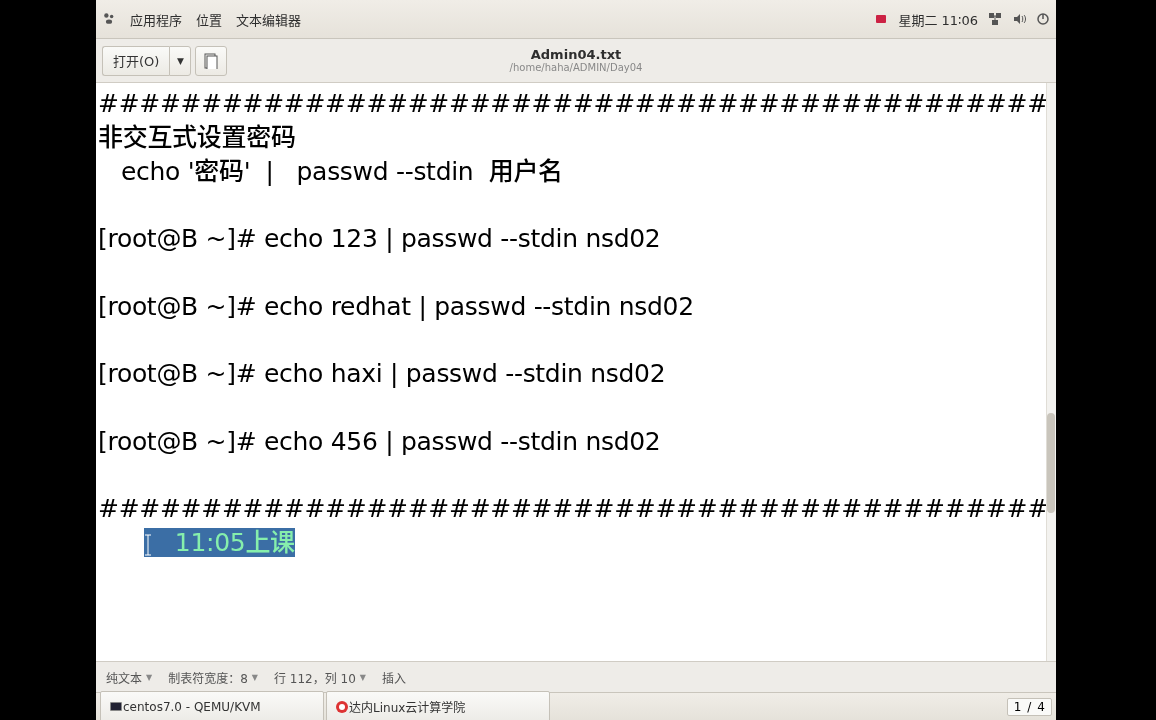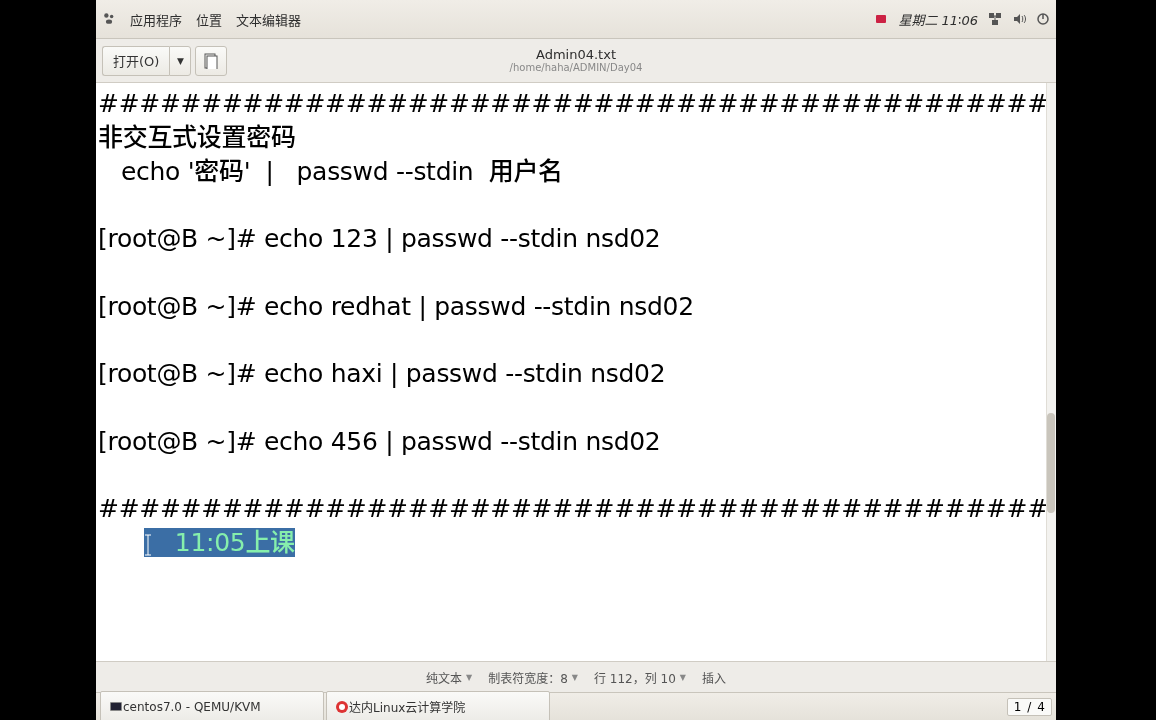--- a/index.html
+++ b/index.html
@@ -43,21 +43,20 @@
 .top-bar-left .gnome-foot {
   width: 14px;
   height: 14px;
   display: inline-block;
 }
 .top-bar-right {
   margin-left: auto;
   display: flex;
   align-items: center;
   gap: 10px;
-  font-style: italic;
 }
 .tray-icon {
   width: 14px;
   height: 14px;
   display: inline-flex;
   align-items: center;
   justify-content: center;
 }
 .editor-toolbar {
   height: 44px;
@@ -102,21 +101,21 @@
 }
 .title-area {
   position: absolute;
   left: 50%;
   transform: translateX(-50%);
   text-align: center;
   line-height: 1.1;
 }
 .title-main {
   font-size: 13px;
-  font-weight: normal;
+  font-weight: bold;
   color: #2e2e2e;
 }
 .title-sub {
   font-size: 10px;
   color: #888;
 }
 .right-controls {
   margin-left: auto;
   display: flex;
   gap: 4px;
@@ -162,21 +161,21 @@
   width: 8px;
   background: #c9c5bc;
   border-radius: 4px;
 }
 .status-bar {
   height: 28px;
   background: #eeece8;
   border-top: 1px solid #d0ccc4;
   display: flex;
   align-items: center;
-  justify-content: center;
+  justify-content: flex-start;
   padding: 15px 10px;
   gap: 16px;
   font-size: 12px;
   color: #555;
 }
 .status-item {
   display: inline-flex;
   align-items: center;
   gap: 4px;
 }

